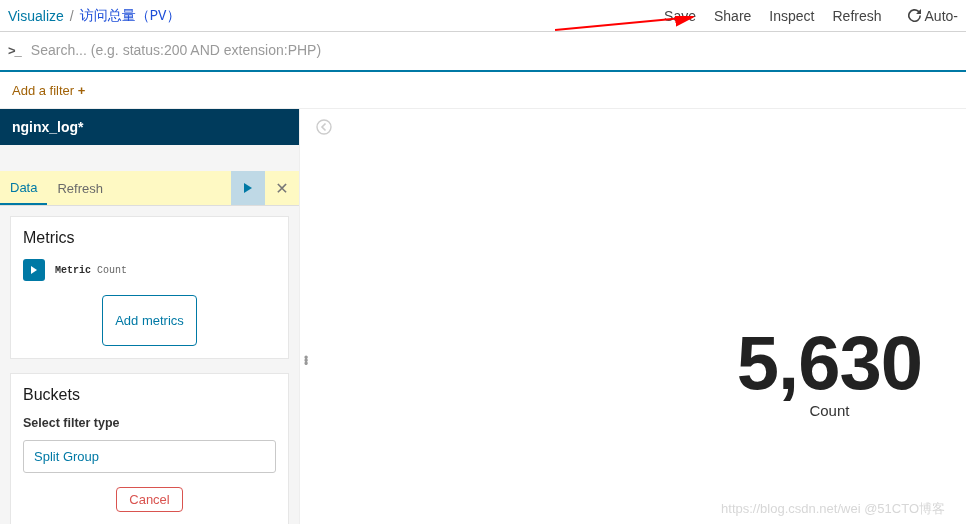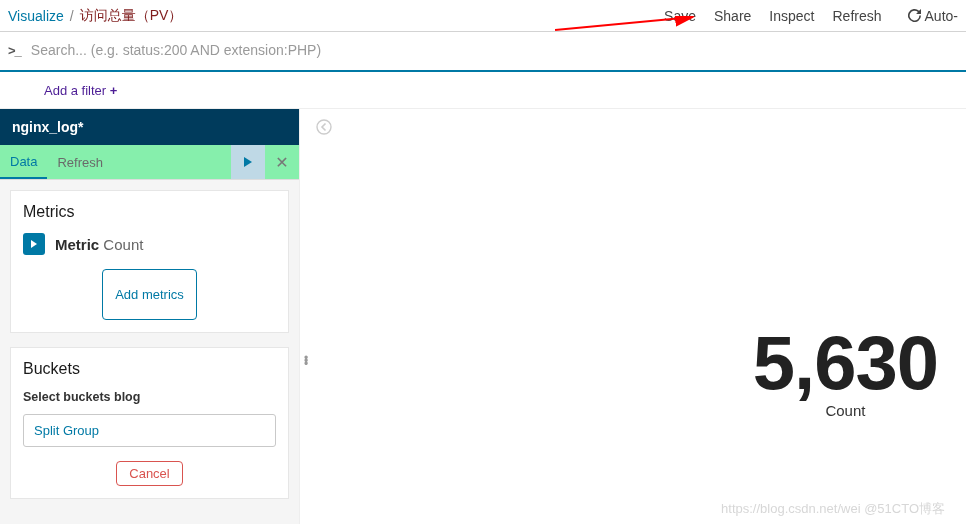--- a/index.html
+++ b/index.html
@@ -1,58 +1,58 @@
 <!DOCTYPE html>
 <html><head>
   <meta charset="utf-8">
   <style>
     * { box-sizing: border-box; margin: 0; padding: 0; }
     body { font-family: -apple-system, BlinkMacSystemFont, "Segoe UI", Helvetica, Arial, sans-serif; font-size: 14px; color: #2d2d2d; background: #fff; width: 966px; height: 527px; overflow: hidden; position: relative; }
     .topbar { display: flex; align-items: center; justify-content: space-between; height: 32px; padding: 0 8px; border-bottom: 1px solid #d3d3d3; }
     .breadcrumb { display: flex; align-items: center; gap: 6px; font-size: 14px; }
     .breadcrumb a { color: #0079a5; text-decoration: none; }
     .breadcrumb span.sep { color: #888; }
-    .breadcrumb .current { color: #7f1d1d; }
+    .breadcrumb .current { color: #1d4ed8; font-family: Liberation Mono, monospace; }
     .top-actions { display: flex; gap: 18px; align-items: center; color: #444; }
     .top-actions .act { cursor: pointer; }
     .top-actions .auto { display: flex; align-items: center; gap: 4px; margin-left: 8px; }
     .searchbar-row { border-bottom: 2px solid #0079a5; padding: 4px 8px 6px 8px; display: flex; align-items: center; gap: 8px; }
     .prompt-icon { color: #555; font-weight: bold; font-size: 13px; letter-spacing: -1px; }
     .search-input { flex: 1; border: none; outline: none; font-size: 14px; color: #333; padding: 6px 2px; }
     .search-input::placeholder { color: #9a9a9a; }
     .filterbar { padding: 10px 12px 10px 12px; border-bottom: 1px solid #eee; }
-    .add-filter { color: #4c1d95; cursor: pointer; font-size: 13px; margin-left: 32px; }
+    .add-filter { color: #a16207; cursor: pointer; font-size: 13px; }
     .add-filter .plus { font-weight: bold; }
     .main { display: flex; height: calc(100% - 32px - 44px - 36px); }
     .sidebar { width: 300px; background: #f5f5f5; display: flex; flex-direction: column; border-right: 1px solid #eee; }
     .index-header { background: #003b5c; color: #fff; padding: 10px 12px; font-weight: 600; font-size: 14px; }
-    .tabs-row { display: flex; align-items: center; background: #86efac; border-bottom: 1px solid #ddd; }
+    .tabs-row { display: flex; align-items: center; background: #fef9c3; border-bottom: 1px solid #ddd; margin-top: 26px; }
     .tab { padding: 8px 10px; font-size: 13px; color: #6a6a6a; cursor: pointer; }
     .tab.active { color: #0079a5; border-bottom: 2px solid #0079a5; }
     .tab-spacer { flex: 1; }
     .run-btn { width: 34px; height: 34px; background: #bfd9e6; display: flex; align-items: center; justify-content: center; cursor: pointer; }
     .close-btn { width: 34px; height: 34px; display: flex; align-items: center; justify-content: center; cursor: pointer; color: #777; font-size: 16px; }
     .panel-body { padding: 10px; display: flex; flex-direction: column; gap: 14px; overflow: auto; }
     .card { background: #fff; border: 1px solid #e6e6e6; padding: 12px; }
     .card h3 { font-size: 16px; font-weight: 400; color: #1a1a1a; margin-bottom: 12px; }
     .metric-row { display: flex; align-items: center; gap: 10px; margin-bottom: 14px; }
     .metric-toggle { width: 22px; height: 22px; background: #0079a5; border-radius: 3px; display: flex; align-items: center; justify-content: center; }
-    .metric-label { font-size: 15px; }
+    .metric-label { font-size: 10px; font-family: Liberation Mono, monospace; }
     .metric-label .dim { color: #666; }
     .add-btn-row { display: flex; justify-content: center; }
     .ghost-btn { border: 1px solid #0079a5; color: #0079a5; background: #fff; padding: 17px 12px; border-radius: 4px; font-size: 13px; cursor: pointer; }
     .buckets-label { font-size: 12.5px; font-weight: 600; color: #333; margin-bottom: 10px; }
     .select-box { border: 1px solid #c9c9c9; border-radius: 3px; padding: 8px 10px; color: #0079a5; font-size: 13px; cursor: pointer; background: #fff; margin-bottom: 14px; }
     .cancel-row { display: flex; justify-content: center; }
     .cancel-btn { border: 1.5px solid #d9534f; color: #d9534f; background: #fff; padding: 4px 12px; border-radius: 4px; font-size: 13px; cursor: pointer; }
     .viz-area { flex: 1; position: relative; background: #fff; }
     .collapse-indicator { position: absolute; top: 10px; left: 16px; color: #bbb; font-size: 16px; }
     .three-dots { position: absolute; top: 248px; left: 4px; color: #999; font-size: 12px; line-height: 3px; }
     .three-dots div { height: 3px; }
-    .metric-display { position: absolute; right: 28px; top: 210px; text-align: center; }
+    .metric-display { position: absolute; right: 44px; top: 210px; text-align: center; }
     .metric-value { font-size: 76px; font-weight: 700; color: #222; letter-spacing: -1px; }
     .metric-caption { font-size: 15px; color: #333; margin-top: -4px; }
     .watermark { position: absolute; bottom: 6px; right: 21px; color: #d7d7d7; font-size: 13px; }
     .play-tri { width: 0; height: 0; border-top: 5px solid transparent; border-bottom: 5px solid transparent; border-left: 8px solid #0079a5; }
     .play-tri-white { width: 0; height: 0; border-top: 4px solid transparent; border-bottom: 4px solid transparent; border-left: 6px solid #fff; }
     .arrow-annotation { position: absolute; top: 16px; left: 555px; pointer-events: none; }
   </style>
 </head>
 <body>
 
@@ -113,21 +113,21 @@
             <b>Metric</b>
             <span class="dim">Count</span>
           </div>
         </div>
         <div class="add-btn-row">
           <button class="ghost-btn">Add metrics</button>
         </div>
       </div>
       <div class="card">
         <h3>Buckets</h3>
-        <div class="buckets-label">Select buckets blog</div>
+        <div class="buckets-label">Select filter type</div>
         <div class="select-box">Split Group</div>
         <div class="cancel-row">
           <button class="cancel-btn">Cancel</button>
         </div>
       </div>
     </div>
   </div>
 
   <div class="viz-area">
     <div class="collapse-indicator">

